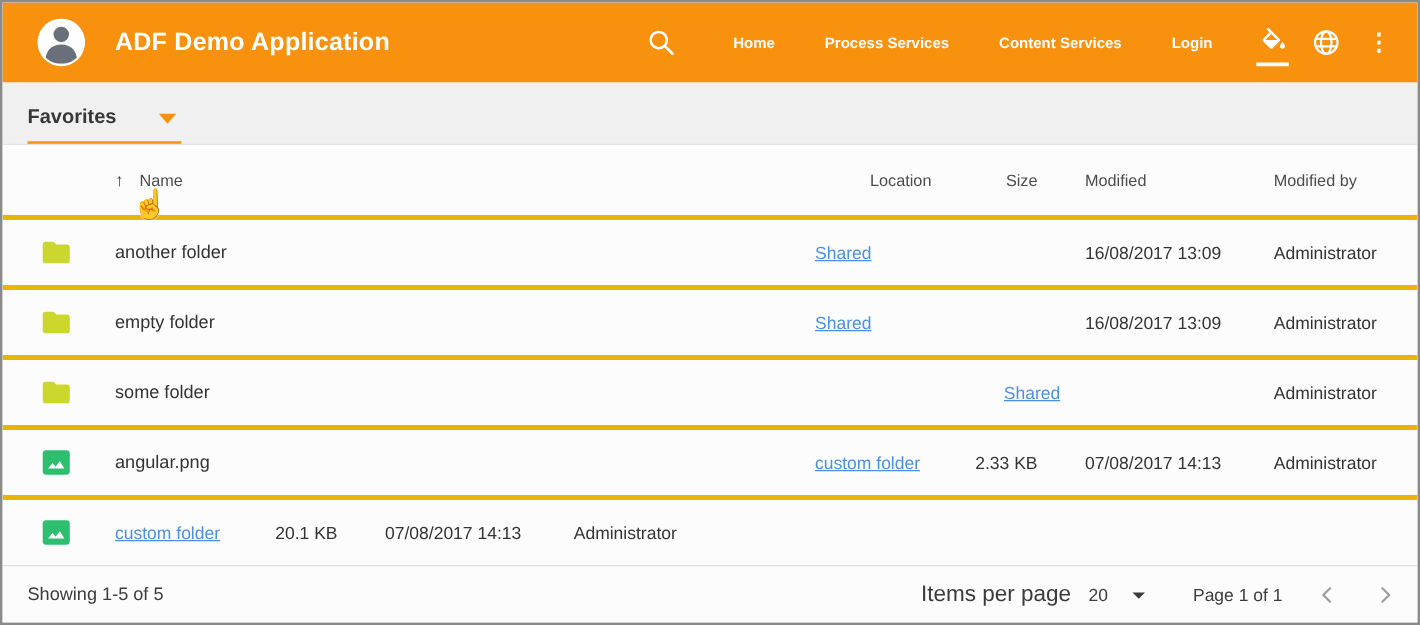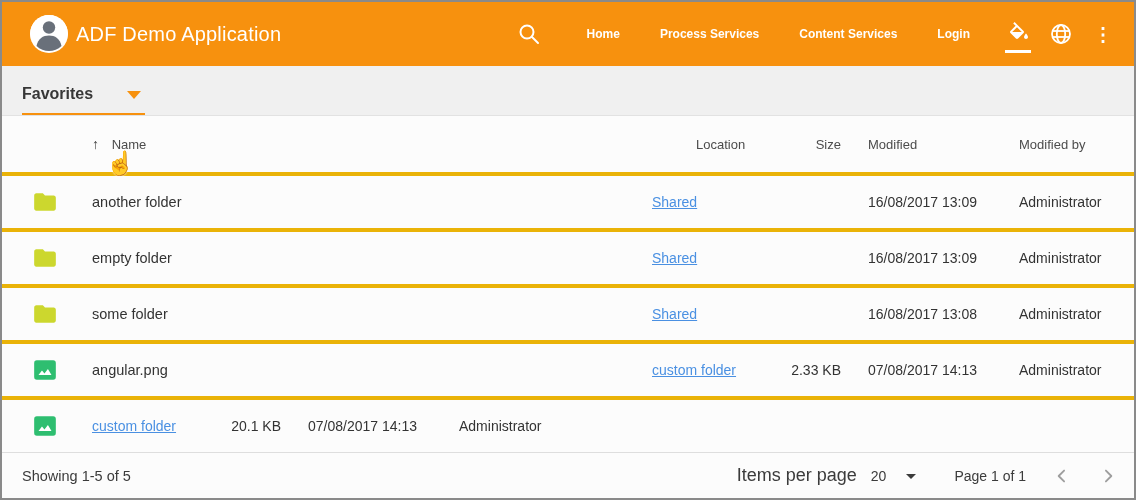--- a/index.html
+++ b/index.html
@@ -13,21 +13,21 @@
 
   
   .header {
     height:64px; background:#f7910e; display:flex; align-items:center;
     padding:0 18px 0 28px; color:#fff;
   }
   .avatar {
     width:38px; height:38px; border-radius:50%; background:#fff;
     display:flex; align-items:center; justify-content:center; overflow:hidden; flex:0 0 38px;
   }
-  .app-title { font-size:20px; font-weight:normal; margin-left:8px; letter-spacing:.2px; }
+  .app-title { font-size:20px; font-weight:bold; margin-left:24px; letter-spacing:.2px; }
   .header-spacer { flex:1; }
   .search-btn { width:24px; height:24px; margin-right:26px; cursor:pointer; }
   .nav { display:flex; align-items:center; }
   .nav-item {
     font-size:12px; font-weight:bold; color:#fff; padding:10px 0; margin:0 20px;
     cursor:pointer; white-space:nowrap;
   }
   .icon-btn { width:26px; height:26px; margin-left:16px; cursor:pointer; position:relative; display:flex; align-items:center; justify-content:center; }
   .bucket-underline { position:absolute; left:-1px; bottom:-6px; width:26px; height:3px; background:#fff; }
   .dots { font-size:19px; font-weight:bold; color:#fff; letter-spacing:0; line-height:1; }
@@ -52,21 +52,21 @@
   
   .table { background:#fcfcfc; }
   .trow { display:flex; align-items:center; height:56px; }
   .thead { height:56px; }
   .thead .cell { font-size:13px; color:#4c4c4c; }
   .data-row { border-top:4px solid #eab308; cursor:pointer; }
   .cell { white-space:nowrap; overflow:hidden; }
   .cell-icon { flex:0 0 90px; padding-left:30px; display:flex; align-items:center; }
   .cell-name { flex:1 1 auto; font-size:14.5px; color:#333; }
   .cell-location { flex:0 0 128px; font-size:14px; }
-  .cell-size { flex:0 0 88px; text-align:right; padding-right:27px; font-size:14px; color:#333; }
+  .cell-size { flex:0 0 88px; text-align:right; padding-right:38px; font-size:14px; color:#333; }
   .cell-modified { flex:0 0 151px; font-size:14px; color:#333; }
   .cell-modifiedby { flex:0 0 115px; font-size:14px; color:#333; }
   .thead .cell-location { padding-left:44px; }
   .sort-arrow { font-size:14px; color:#3a3a3a; margin-right:9px; font-weight:bold; cursor:pointer; }
   .loc-link { color:#4a90e2; text-decoration:underline; cursor:pointer; }
   .row-icon { width:26px; height:26px; }
   .icon-folder, .icon-image { display:none; }
   .type-folder .icon-folder { display:block; }
   .type-image .icon-image { display:block; }
 
@@ -194,21 +194,20 @@
         <svg class="row-icon icon-folder" viewBox="0 0 24 24">
           <path fill="#ccd72e" d="M10 4H4c-1.1 0-1.99.9-1.99 2L2 18c0 1.1.9 2 2 2h16c1.1 0 2-.9 2-2V8c0-1.1-.9-2-2-2h-8l-2-2z"></path>
         </svg>
 
       </div>
       <div class="cell cell-name">some folder</div>
       <div class="cell cell-location">
         <span class="loc-link">Shared</span>
       </div>
       <div class="cell cell-size"></div>
-      <div class="cell cell-modified">16/08/2017 13:08</div>
       <div class="cell cell-modifiedby">Administrator</div>
     </div>
         <div class="trow data-row type-image">
       <div class="cell cell-icon">
 
         <svg class="row-icon icon-image" viewBox="0 0 24 24">
           <rect x="2" y="3" width="20" height="18" rx="2.5" fill="#2ebe70"></rect>
           <path fill="#ffffff" d="M6 16.5l3.2-4.1 2.3 2.8 3.2-4.2 3.3 5.5z"></path>
         </svg>
       </div>

